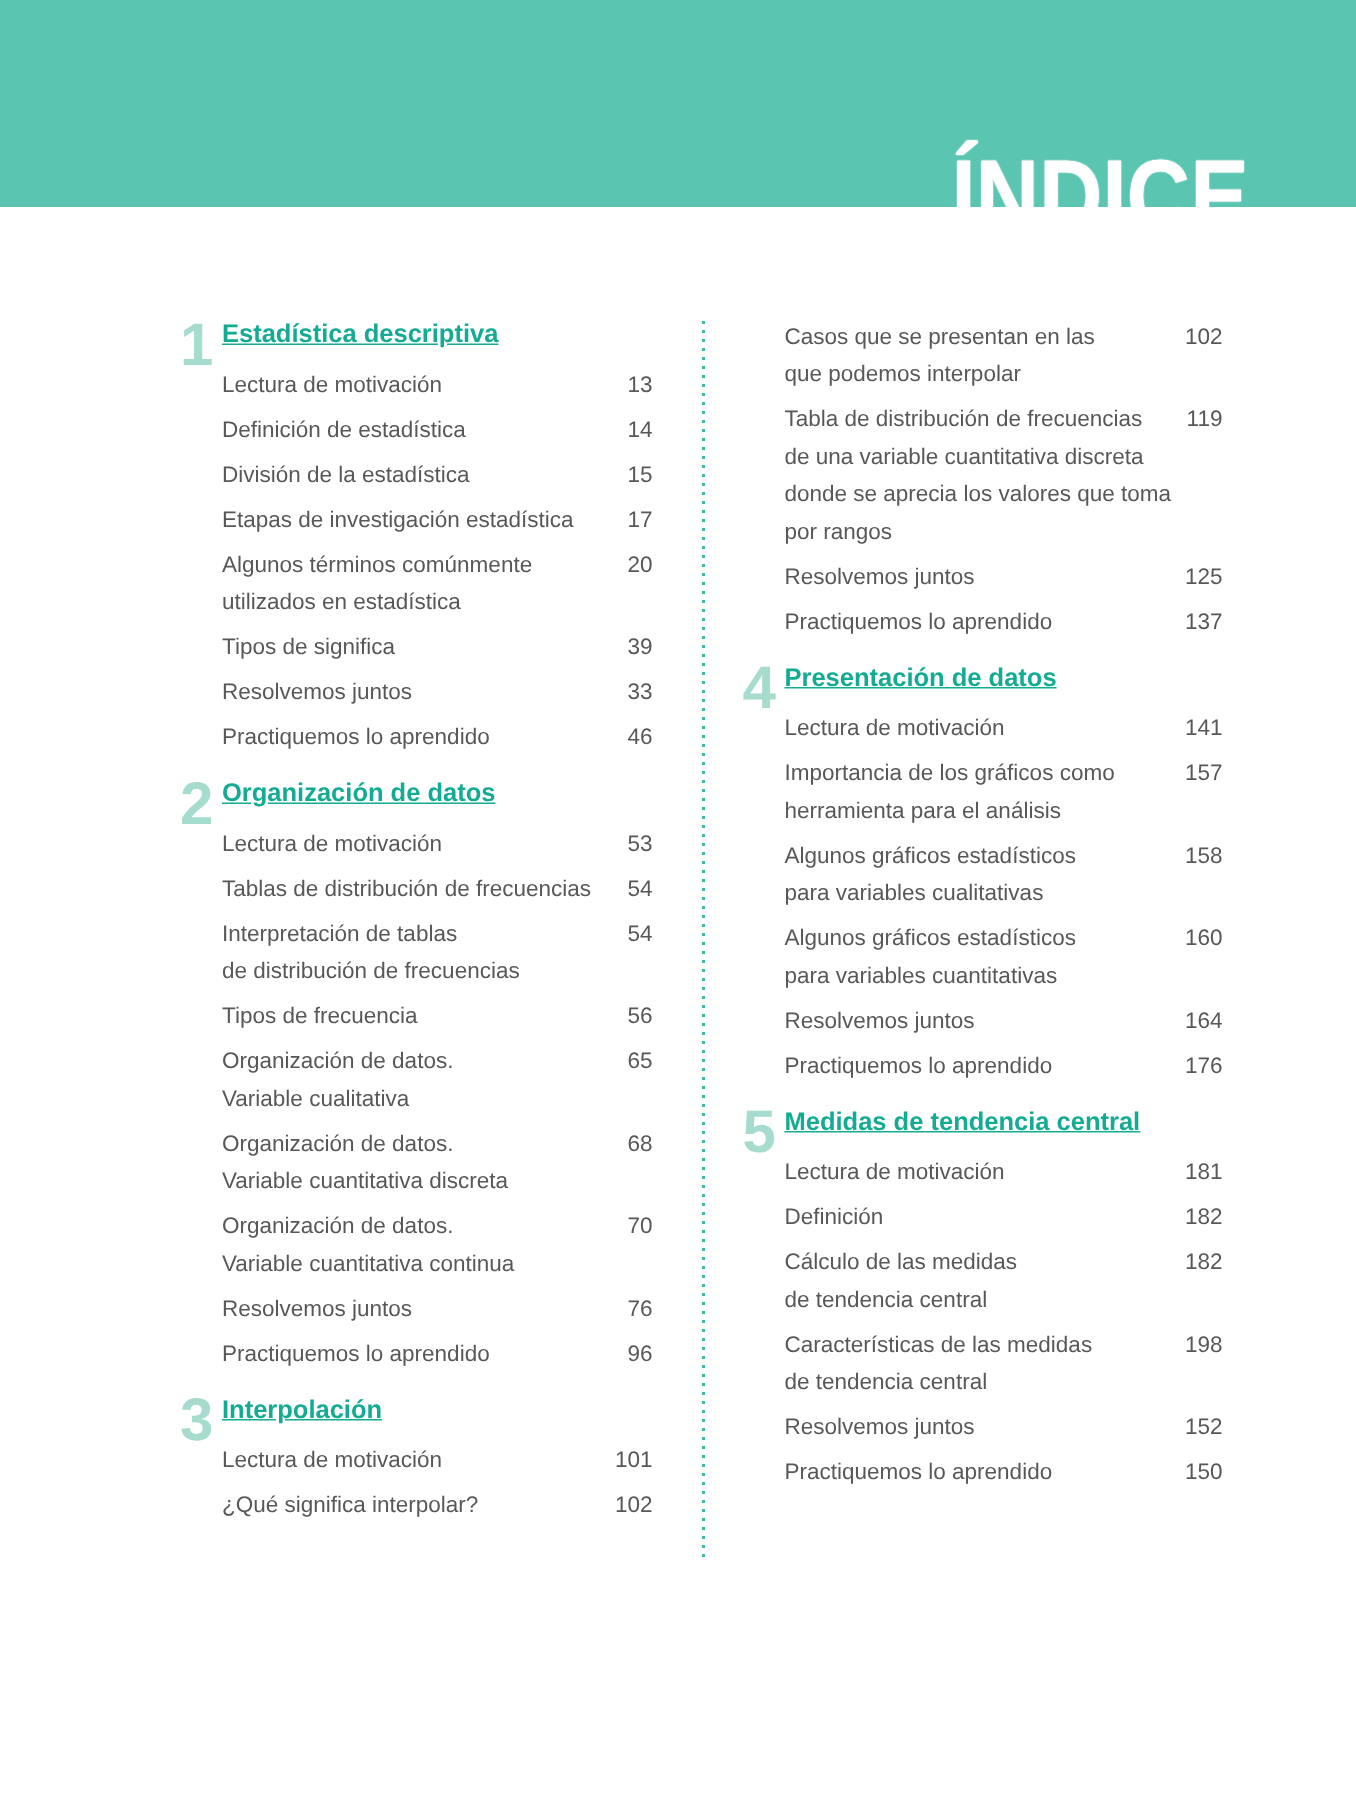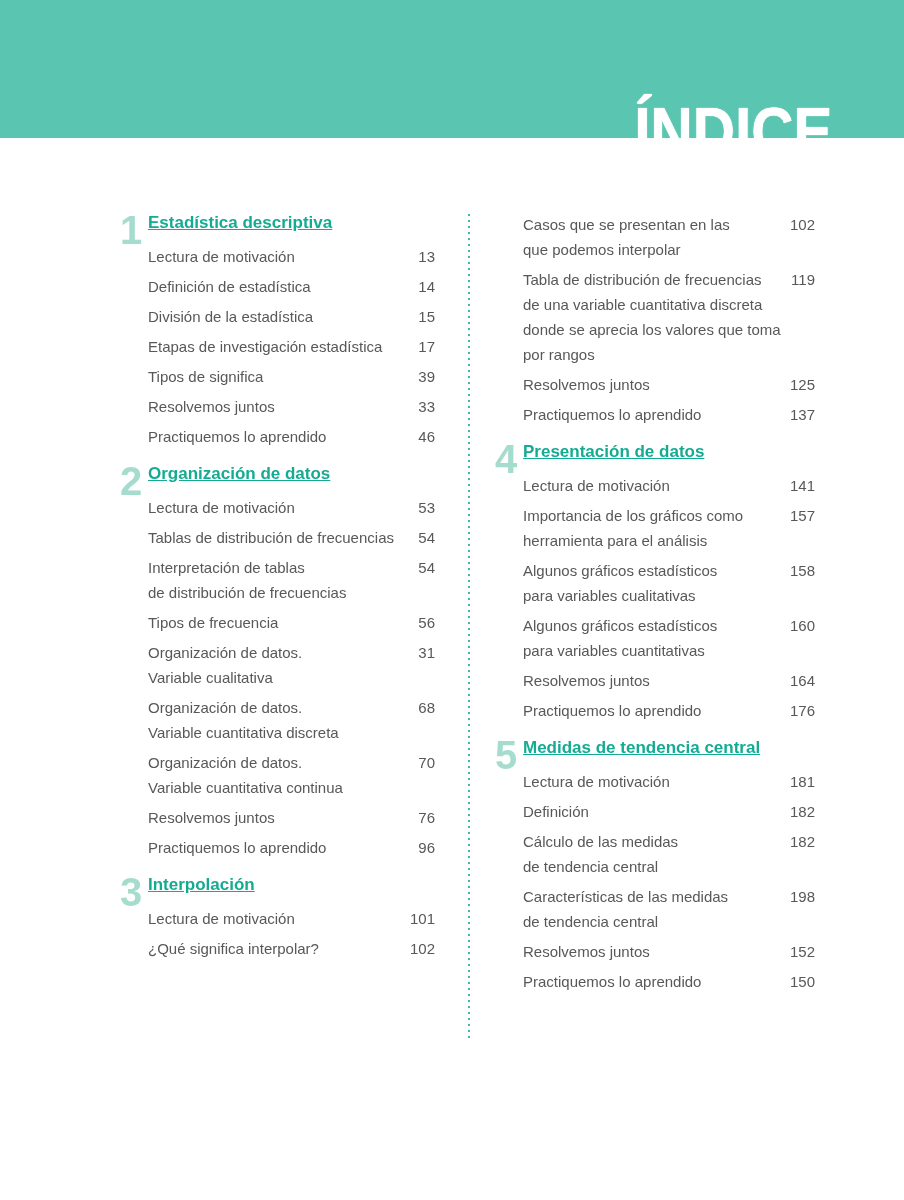--- a/index.html
+++ b/index.html
@@ -128,20 +128,25 @@
           </div>
           <div class="entry">
             <span class="entry-text">División de la estadística</span>
             <span class="entry-page">15</span>
           </div>
           <div class="entry">
             <span class="entry-text">Etapas de investigación estadística</span>
             <span class="entry-page">17</span>
           </div>
           <div class="entry">
+            <span class="entry-text">Algunos términos comúnmente
+utilizados en estadística</span>
+            <span class="entry-page">20</span>
+          </div>
+          <div class="entry">
             <span class="entry-text">Tipos de significa</span>
             <span class="entry-page">39</span>
           </div>
           <div class="entry">
             <span class="entry-text">Resolvemos juntos</span>
             <span class="entry-page">33</span>
           </div>
           <div class="entry">
             <span class="entry-text">Practiquemos lo aprendido</span>
             <span class="entry-page">46</span>
@@ -165,21 +170,21 @@
 de distribución de frecuencias</span>
             <span class="entry-page">54</span>
           </div>
           <div class="entry">
             <span class="entry-text">Tipos de frecuencia</span>
             <span class="entry-page">56</span>
           </div>
           <div class="entry">
             <span class="entry-text">Organización de datos.
 Variable cualitativa</span>
-            <span class="entry-page">31</span>
+            <span class="entry-page">65</span>
           </div>
           <div class="entry">
             <span class="entry-text">Organización de datos.
 Variable cuantitativa discreta</span>
             <span class="entry-page">68</span>
           </div>
           <div class="entry">
             <span class="entry-text">Organización de datos.
 Variable cuantitativa continua</span>
             <span class="entry-page">70</span>

